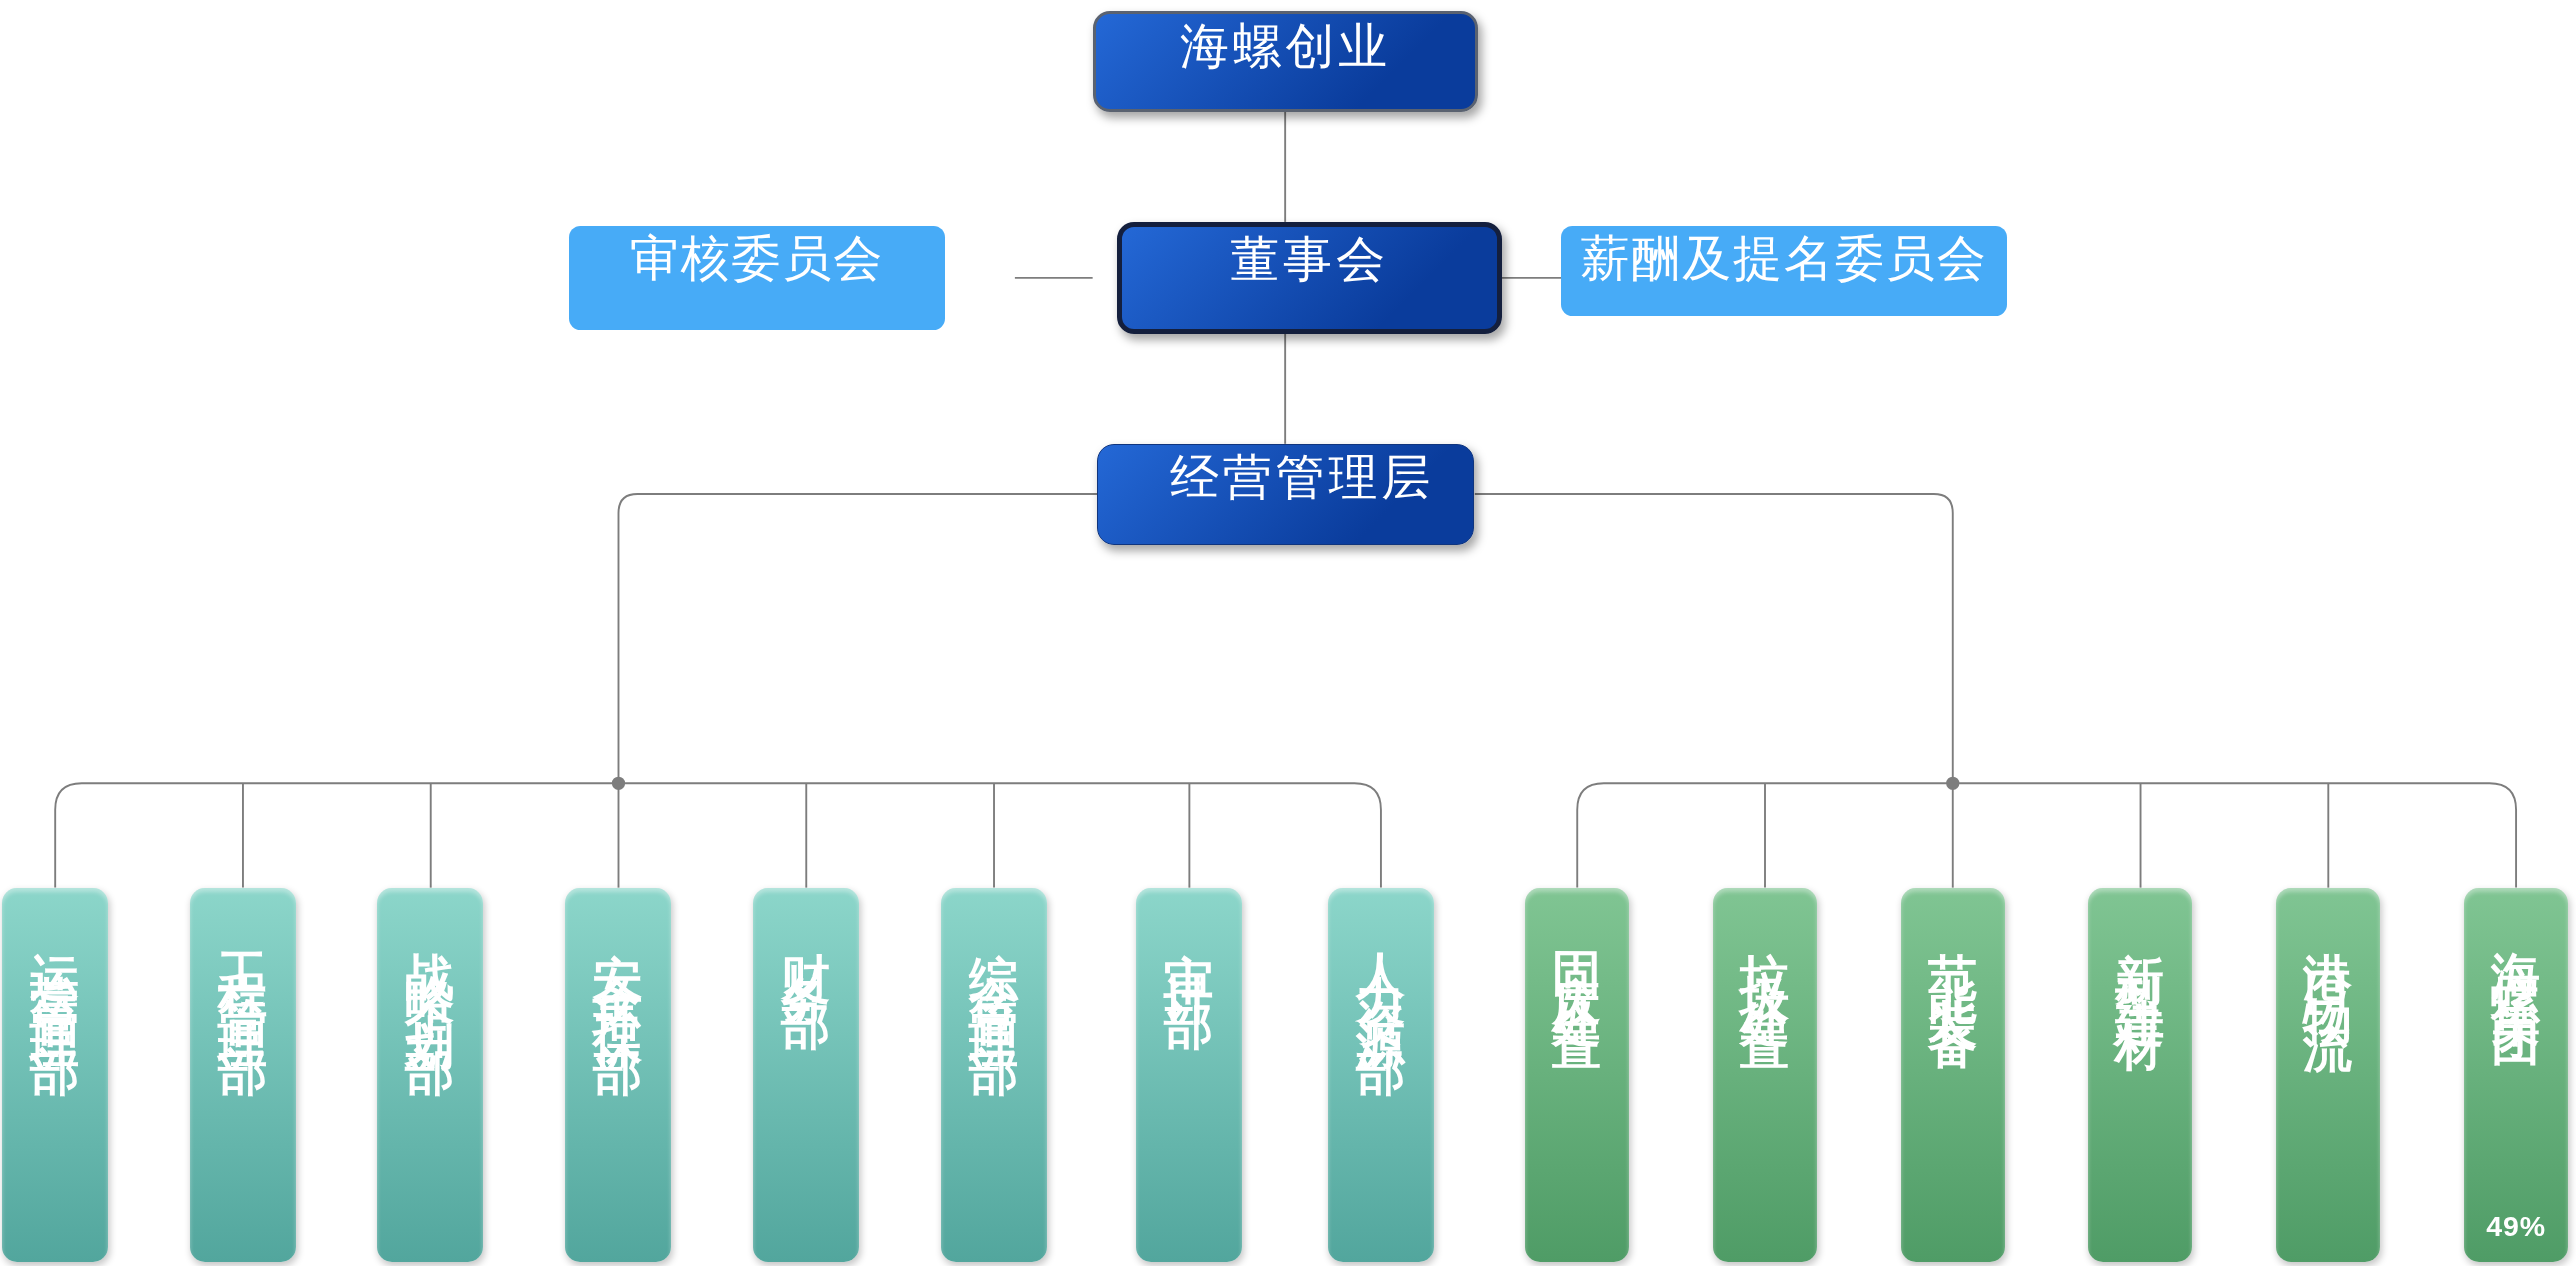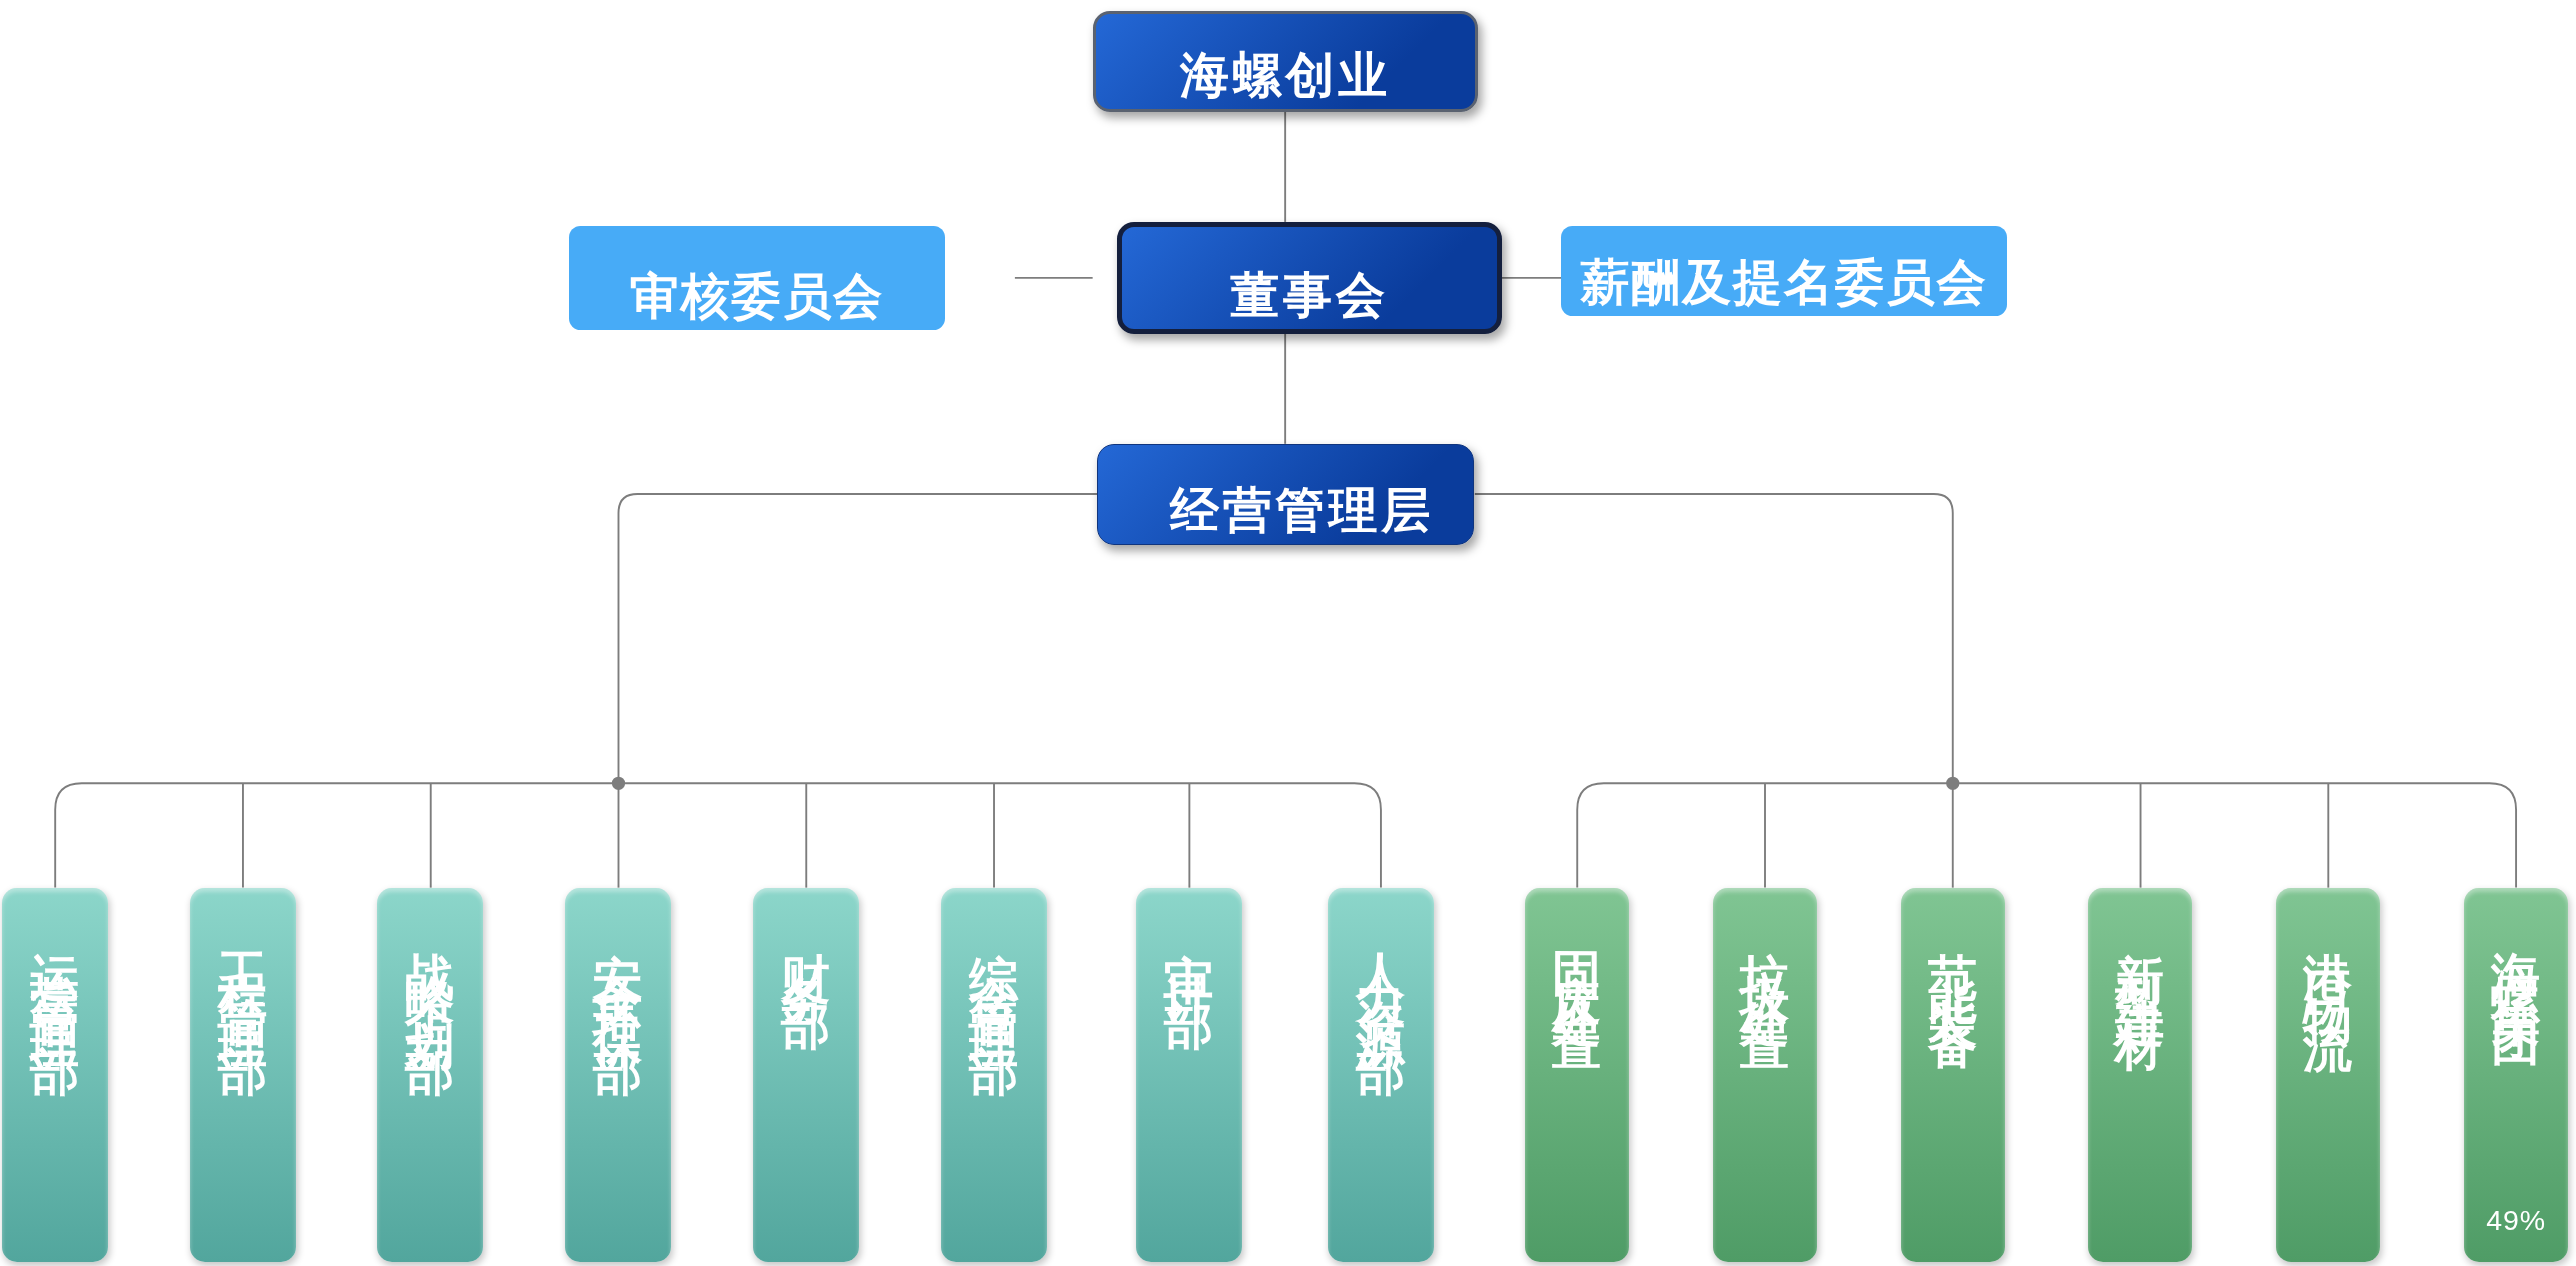--- a/index.html
+++ b/index.html
@@ -4,40 +4,40 @@
 <style>
   html,body{margin:0;padding:0;background:#ffffff;font-family:"Liberation Sans","DejaVu Sans",sans-serif;}
   .canvas{position:relative;width:2576px;height:1266px;background:#ffffff;overflow:hidden;}
 
   
   .connectors{position:absolute;left:0;top:0;width:2576px;height:1266px;}
   .connectors path{fill:none;stroke:var(--line,#7d7d7d);stroke-width:2;}
   .connectors circle{fill:var(--line,#7d7d7d);stroke:none;}
 
   
-  .node{position:absolute;display:flex;align-items:flex-end;justify-content:center;
-        color:#ffffff;font-weight:bold;box-sizing:border-box;white-space:nowrap;}
+  .node{position:absolute;display:flex;align-items:flex-start;justify-content:center;
+        color:#ffffff;font-weight:normal;box-sizing:border-box;white-space:nowrap;}
   .dark{background:linear-gradient(135deg,var(--blue-top,#2468d6) 0%,var(--blue-bottom,#0a3c9c) 75%);
         border-radius:17px;font-size:49px;letter-spacing:3.8px;
         box-shadow:3.8px 5.7px 9.5px rgba(0,0,0,0.35);}
   .root-style{border:3.8px solid #5a6270;}
   .board-style{border:5.7px solid #141f3d;margin-left:24px;}
   .mgmt-style{border:1.9px solid #10357e;padding-left:33px;}
   .committee{background:var(--light-blue,#47abf7);border-radius:11.4px;font-size:49px;letter-spacing:1.9px;}
 
   
   .vbox{position:absolute;top:888px;height:374px;width:106px;display:flex;justify-content:center;
         border-radius:15px;box-sizing:border-box;
         box-shadow:inset 0 3.8px 4.7px rgba(255,255,255,0.38), 1.9px 3.8px 7.6px rgba(0,0,0,0.22);}
   .teal{background:linear-gradient(180deg,var(--teal-top,#8cd6ca) 0%,var(--teal-bottom,#52a69d) 100%);}
   .green{background:linear-gradient(180deg,var(--green-top,#80c593) 0%,var(--green-bottom,#4f9c66) 100%);width:104px;}
   .vlabel{writing-mode:vertical-rl;text-orientation:upright;color:#ffffff;font-weight:bold;
           font-size:49px;letter-spacing:23px;line-height:1;padding-top:25px;}
-  .stake{position:absolute;bottom:25px;left:0;width:100%;text-align:center;color:#ffffff;
-         font-size:28.5px;font-weight:normal;letter-spacing:0.9px;}
+  .stake{position:absolute;bottom:19px;left:0;width:100%;text-align:center;color:#ffffff;
+         font-size:28.5px;font-weight:bold;letter-spacing:0.9px;}
 </style>
 </head>
 <body>
 
 <div class="canvas">
 
   <svg class="connectors" viewBox="0 0 2716 1335" aria-hidden="true">
     <path d="M1355 118 V234"></path>
     <path d="M1070 293 H1152"></path>
     <path d="M1558 293 H1646"></path>

